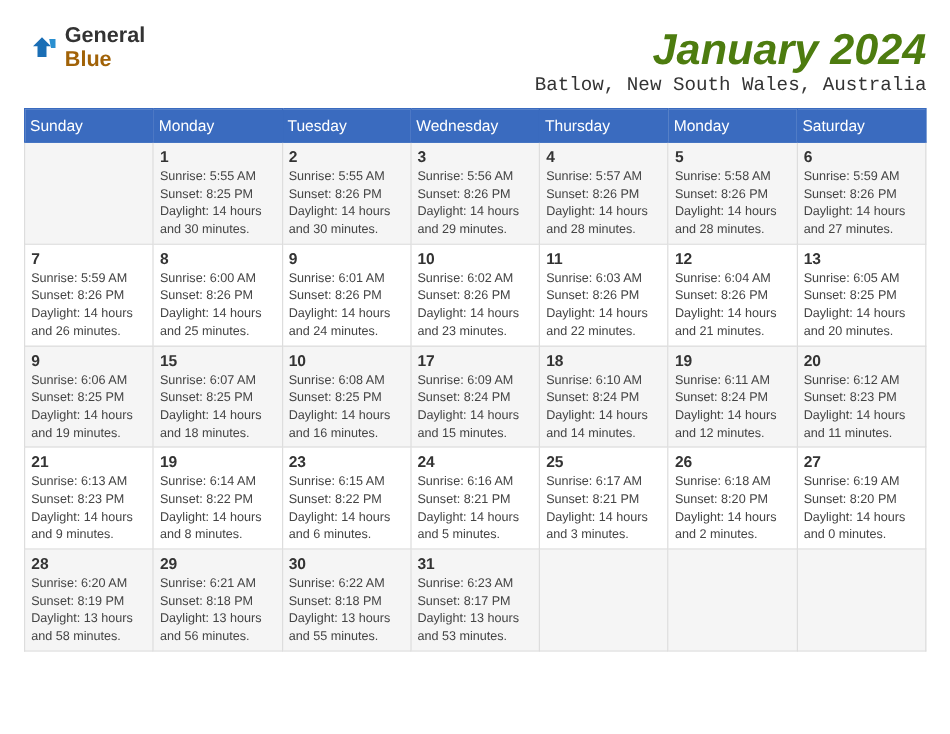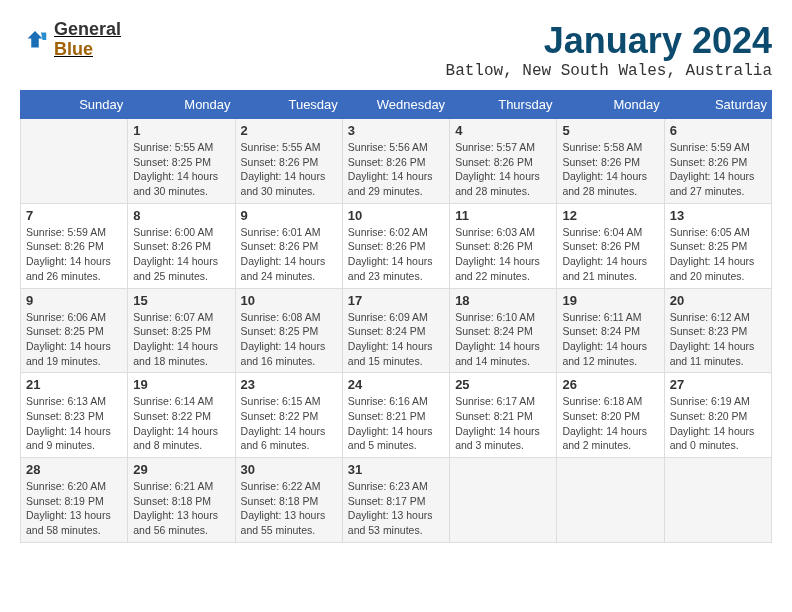--- a/index.html
+++ b/index.html
@@ -13,21 +13,20 @@
     .header-area {
       display: flex;
       justify-content: space-between;
       align-items: flex-start;
       margin-bottom: 10px;
     }
     .logo {
       display: flex;
       align-items: center;
       gap: 4px;
-      text-decoration: underline;
     }
     .logo-text {
       display: flex;
       flex-direction: column;
       line-height: 1.1;
     }
     .logo-general {
       font-size: 18px;
       font-weight: bold;
       color: #333;
@@ -40,37 +39,38 @@
     .logo-icon {
       width: 30px;
       height: 30px;
     }
     .title-area {
       text-align: right;
     }
     .month-title {
       font-size: 36px;
       font-weight: bold;
-      color: #0c4a6e;
+      color: #4d7c0f;
+      font-style: italic;
     }
     .location-title {
       font-size: 16px;
       color: #333;
       font-family: Liberation Mono, monospace;
     }
     table {
       width: 100%;
       border-collapse: collapse;
       font-size: 11px;
     }
     thead tr th {
       background-color: #3a6bbf;
       color: #fff;
       padding: 6px 4px;
-      text-align: right;
+      text-align: left;
       font-size: 13px;
       font-weight: normal;
       border: 1px solid #3a6bbf;
     }
     tbody tr td {
       border: 1px solid #ddd;
       padding: 4px 5px;
       vertical-align: top;
       width: calc(100% / 7);
       min-height: 80px;

